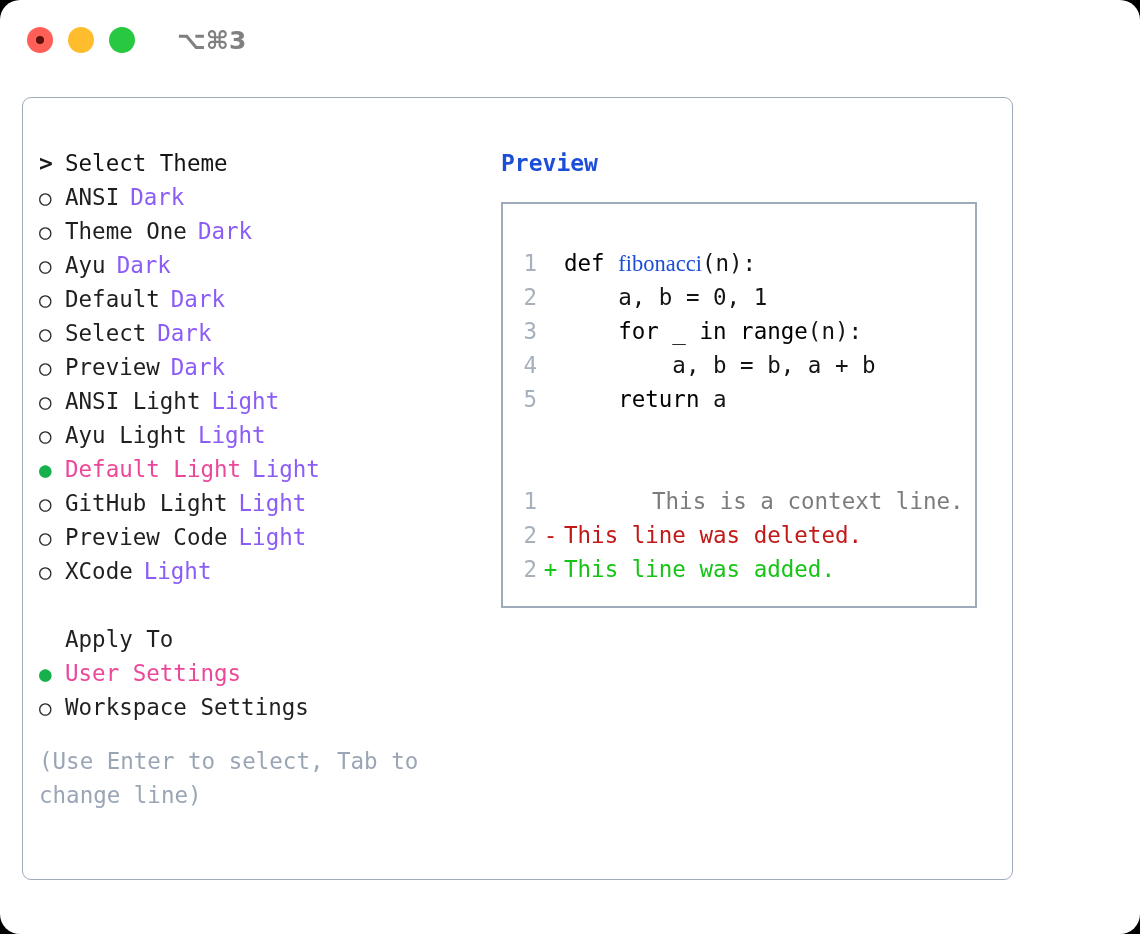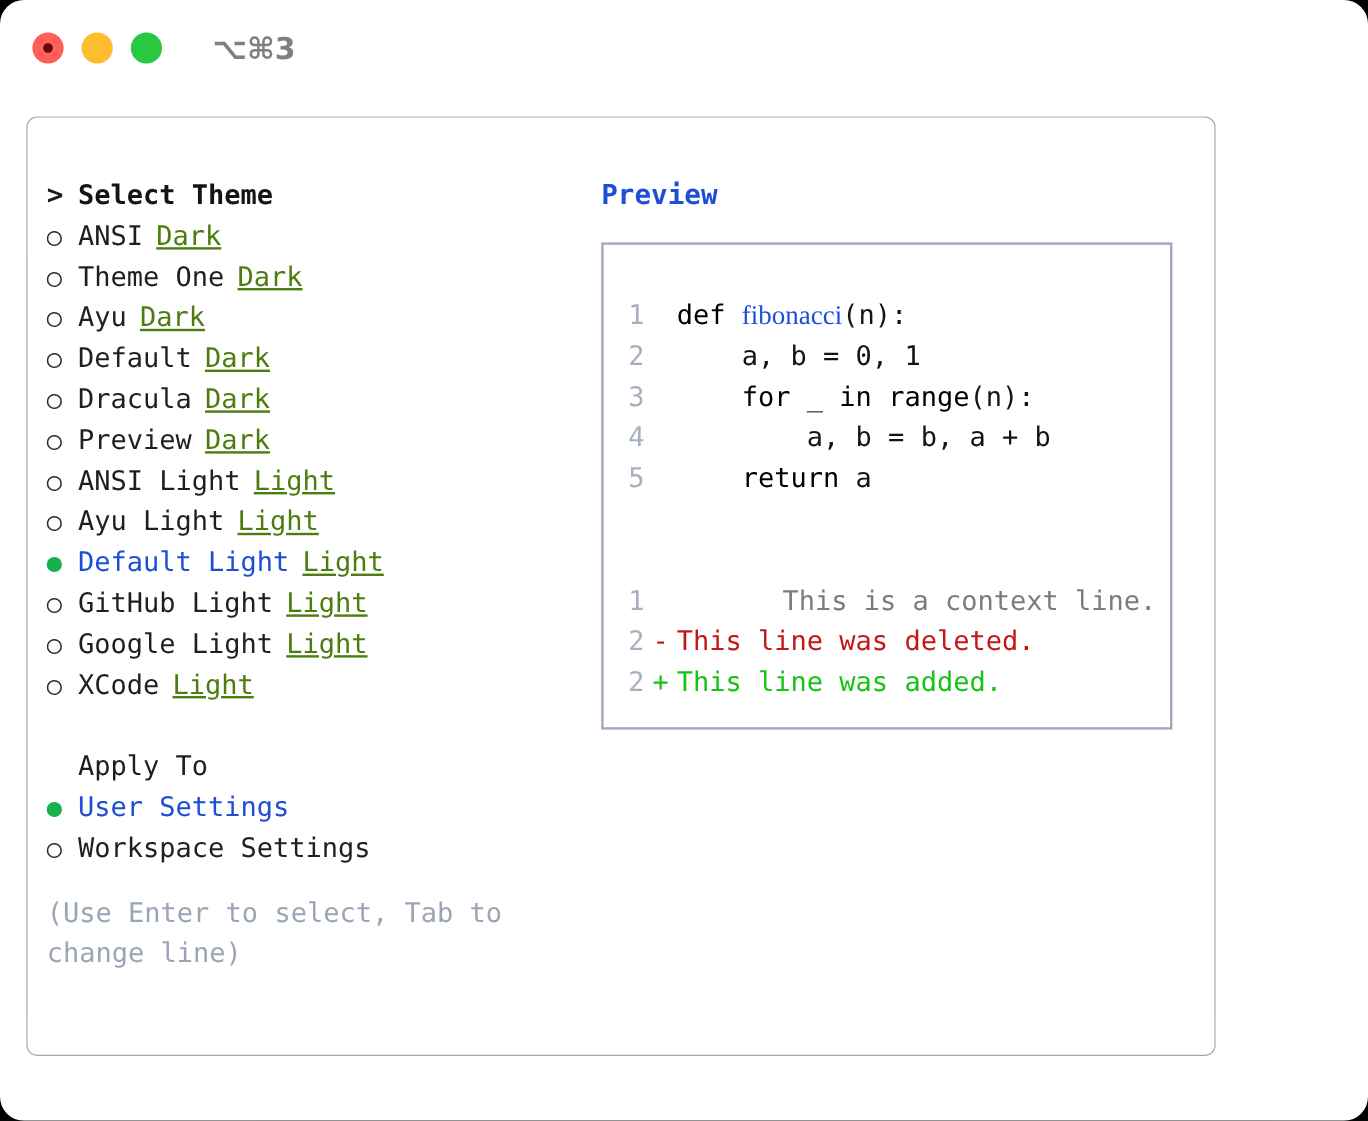--- a/index.html
+++ b/index.html
@@ -98,29 +98,28 @@
     font-size: 21px;
   }
   .marker.prompt {
     font-weight: bold;
     color: #1a1a1a;
     font-size: 23px;
   }
   .marker.unsel { color: #2b2b2b; }
   .marker.sel   { color: #16b14b; }
   .label-main  { color: #1f1f1f; }
-  .label-main.selected { color: #1d4ed8; text-align: right; }
+  .label-main.selected { color: #ec4899; text-align: right; }
   .label-main.header {
-    font-weight: bold;
+    font-weight: normal;
     color: #141414;
   }
   .label-tag {
-    color: #4d7c0f;
+    color: #8b5cf6;
     margin-left: 11px;
-    text-decoration: underline;
   }
   .spacer { height: 34px; }
   #help-text {
     margin-top: 20px;
     color: #9aa5b5;
     font-size: 22.5px;
     line-height: 34px;
     width: 400px;
     white-space: pre-wrap;
   }
@@ -194,27 +193,27 @@
 
   <div id="panel">
 
     <div id="left-col">
       <div id="theme-list">
           <div class="row"><span class="marker prompt">&gt;</span><span class="label-main header">Select Theme</span></div>
           <div class="row"><span class="marker unsel">○</span><span class="label-main">ANSI</span><span class="label-tag">Dark</span></div>
           <div class="row"><span class="marker unsel">○</span><span class="label-main">Theme One</span><span class="label-tag">Dark</span></div>
           <div class="row"><span class="marker unsel">○</span><span class="label-main">Ayu</span><span class="label-tag">Dark</span></div>
           <div class="row"><span class="marker unsel">○</span><span class="label-main">Default</span><span class="label-tag">Dark</span></div>
-          <div class="row"><span class="marker unsel">○</span><span class="label-main">Dracula</span><span class="label-tag">Dark</span></div>
+          <div class="row"><span class="marker unsel">○</span><span class="label-main">Select</span><span class="label-tag">Dark</span></div>
           <div class="row"><span class="marker unsel">○</span><span class="label-main">Preview</span><span class="label-tag">Dark</span></div>
           <div class="row"><span class="marker unsel">○</span><span class="label-main">ANSI Light</span><span class="label-tag">Light</span></div>
           <div class="row"><span class="marker unsel">○</span><span class="label-main">Ayu Light</span><span class="label-tag">Light</span></div>
           <div class="row"><span class="marker sel">●</span><span class="label-main selected">Default Light</span><span class="label-tag">Light</span></div>
           <div class="row"><span class="marker unsel">○</span><span class="label-main">GitHub Light</span><span class="label-tag">Light</span></div>
-          <div class="row"><span class="marker unsel">○</span><span class="label-main">Google Light</span><span class="label-tag">Light</span></div>
+          <div class="row"><span class="marker unsel">○</span><span class="label-main">Preview Code</span><span class="label-tag">Light</span></div>
           <div class="row"><span class="marker unsel">○</span><span class="label-main">XCode</span><span class="label-tag">Light</span></div>
         </div>
       <div class="spacer"></div>
       <div id="apply-to-list">
           <div class="row"><span class="marker"></span><span class="label-main">Apply To</span></div>
           <div class="row"><span class="marker sel">●</span><span class="label-main selected">User Settings</span></div>
           <div class="row"><span class="marker unsel">○</span><span class="label-main">Workspace Settings</span></div>
         </div>
       <div id="help-text">(Use Enter to select, Tab to change line)</div>
     </div>

